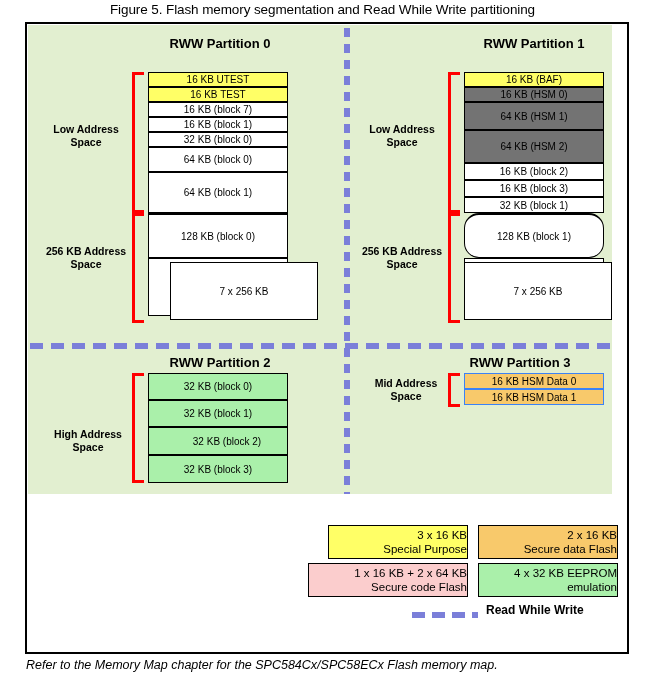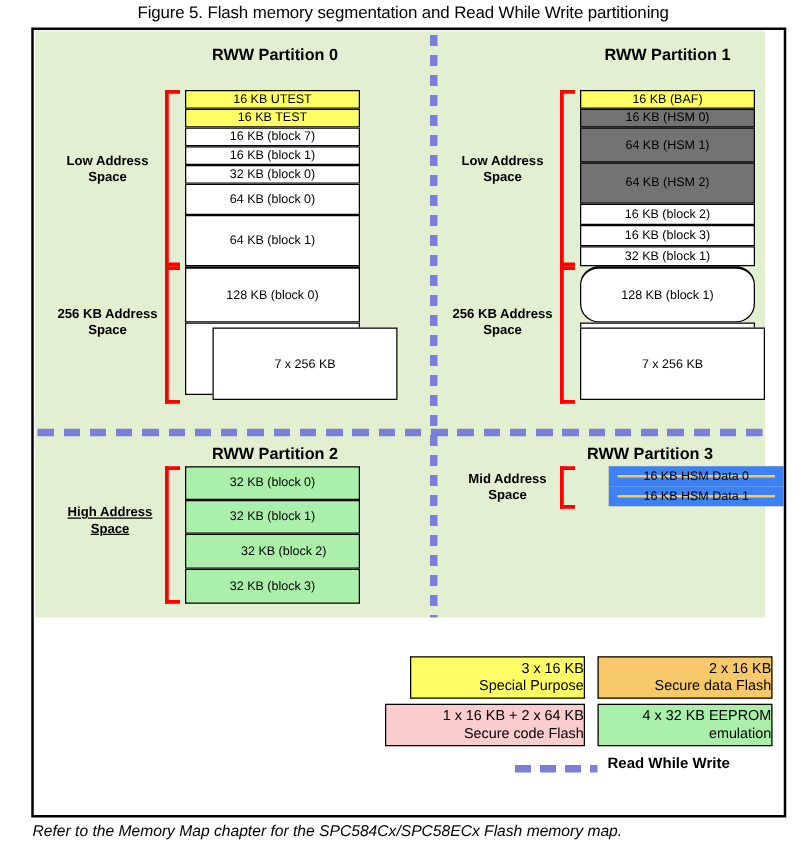--- a/index.html
+++ b/index.html
@@ -38,21 +38,21 @@
   }
   
   .blk{
     position:absolute;box-sizing:border-box;border:1px solid #000;
     background:#fff;font-size:10px;text-align:left;color:#000;
     display:flex;align-items:center;justify-content:center;
   }
   .blk.yellow{background:#ffff66;}
   .blk.pink{background:#737373;}
   .blk.green{background:#aaf0aa;}
-  .blk.orange{background:#f8c96b;border:7px solid #3b82f6;margin-left:23px;}
+  .blk.orange{background:#f8c96b;border:1px solid #3b82f6;}
   .blk.thicktop{border-top:2px solid #000;}
   .blk.overlap{z-index:5;background:#fff;}
   
   .bracket{position:absolute;}
   .bracket .stem{position:absolute;left:0;top:0;width:3px;height:100%;background:#f00;}
   .bracket .arm-t{position:absolute;left:0;top:0;height:3px;width:12px;background:#f00;}
   .bracket .arm-b{position:absolute;left:0;bottom:0;height:3px;width:12px;background:#f00;}
   
   .leg{
     position:absolute;box-sizing:border-box;border:1px solid #000;
@@ -149,21 +149,21 @@
 <div class="blk pink" style="left:464px;top:130px;width:140px;height:33px;">64 KB (HSM 2)</div>
 <div class="blk" style="left:464px;top:163px;width:140px;height:17px;">16 KB (block 2)</div>
 <div class="blk" style="left:464px;top:180px;width:140px;height:17px;">16 KB (block 3)</div>
 <div class="blk" style="left:464px;top:197px;width:140px;height:16px;">32 KB (block 1)</div>
 <div class="blk thicktop" style="left:464px;top:213px;width:140px;height:45px;border-radius:15px;">128 KB (block 1)</div>
 <div class="blk" style="left:464px;top:258px;width:140px;height:58px;"></div>
 <div class="blk overlap" style="left:464px;top:262px;width:148px;height:58px;">7 x 256 KB</div>
 
 <div class="part-title" style="left:110px;top:355px;width:220px;">RWW Partition 2</div>
 
-<div class="addr-label" style="left:40px;top:404px;width:96px;text-decoration:underline;">
+<div class="addr-label" style="left:40px;top:428px;width:96px;">
   <div>High Address</div>
   <div>Space</div>
 </div>
 
 <div class="bracket" style="left:132px;top:373px;width:14px;height:110px;">
   <div class="stem"></div>
   <div class="arm-t"></div>
   <div class="arm-b"></div>
 </div>
 

